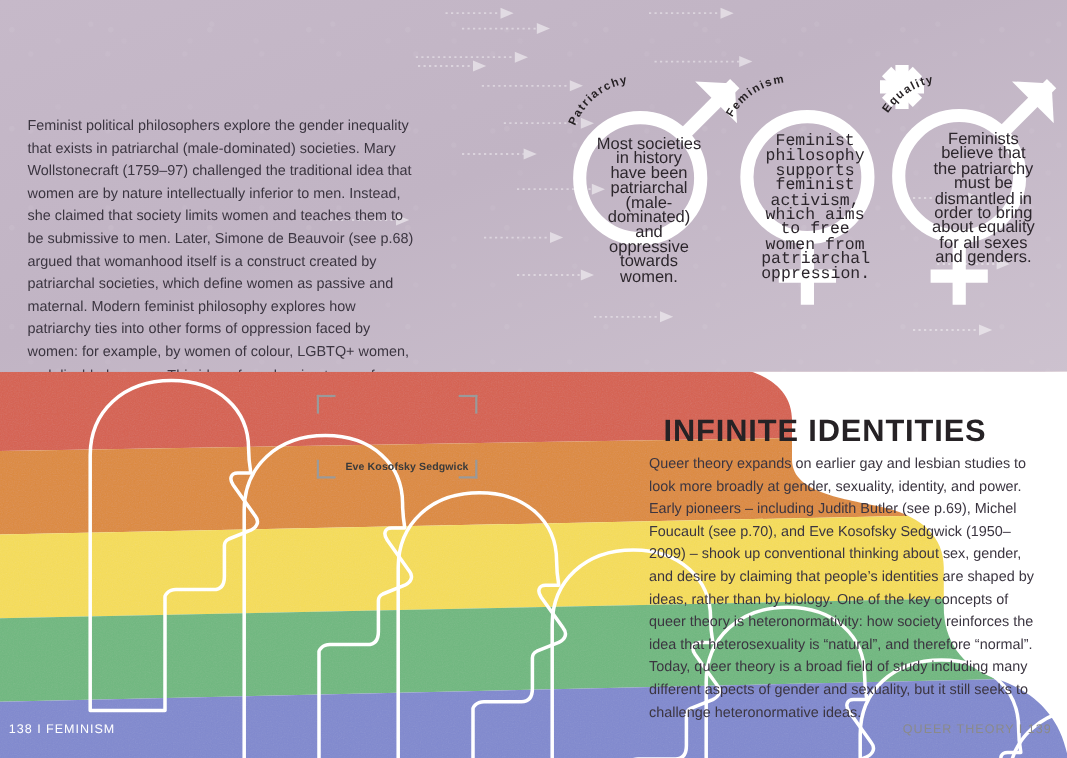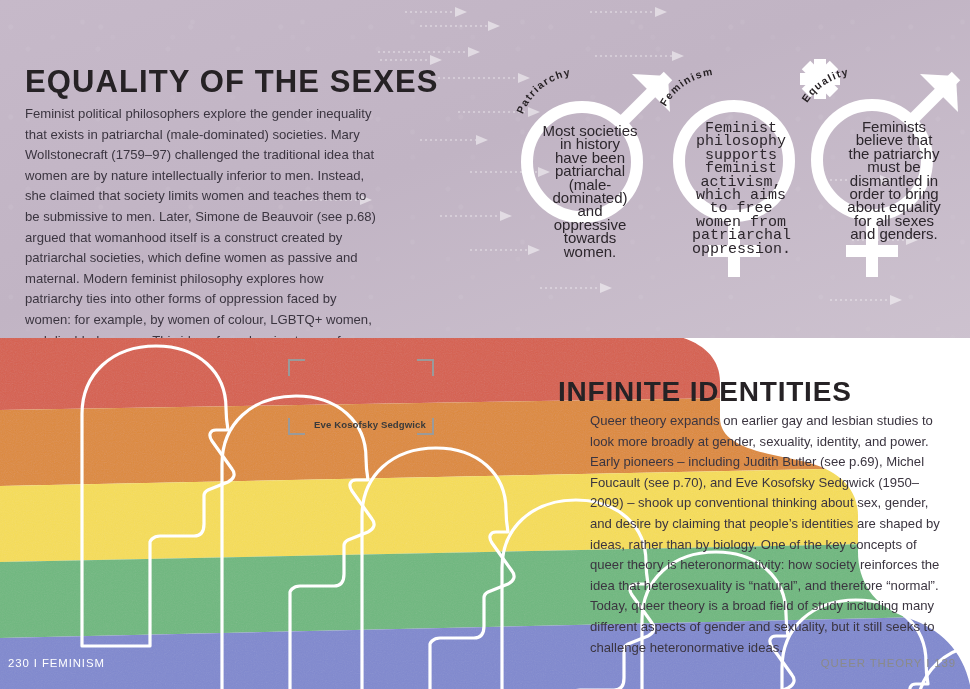--- a/index.html
+++ b/index.html
@@ -71,21 +71,21 @@
     font-size:12.6px;font-weight:bold;line-height:16.5px;color:#2b2b2b;
   }
   .quote-attr{
     position:absolute;left:8px;top:60px;width:130px;text-align:right;
     font-size:9.6px;font-weight:bold;color:#3a3a3a;letter-spacing:.1px;
   }
 
   
   .title-right{
     position:absolute;left:558px;top:357px;width:384px;
-    text-align:left;font-size:28px;font-weight:bold;letter-spacing:.8px;
+    text-align:center;font-size:28px;font-weight:bold;letter-spacing:.8px;
     color:#262225;
   }
   .body-right{
     position:absolute;left:590px;top:398px;width:352px;
     text-align:left;font-size:13.1px;line-height:20.6px;color:#3b3540;
   }
 
   
   .footer-left{
     position:absolute;left:8px;top:657px;
@@ -190,21 +190,20 @@
       </text>
       <text font-family="Liberation Sans, sans-serif" font-size="10.5" font-weight="bold" fill="#241f22" letter-spacing="1.4">
         <textPath href="#arcEq" startOffset="14%">Equality</textPath>
       </text>
     </svg>
 
     <div class="sym-text" style="left:542px;top:124px;width:96px;">Most societies in history have been patriarchal (male-dominated) and oppressive towards women.</div>
     <div class="sym-text" style="left:692px;top:122px;width:98px;font-family:Liberation Mono, monospace;">Feminist philosophy supports feminist activism, which aims to free women from patriarchal oppression.</div>
     <div class="sym-text" style="left:844px;top:120px;width:100px;">Feminists believe that the patriarchy must be dismantled in order to bring about equality for all sexes and genders.</div>
 
-    <h1 class="title-left">EQUALITY OF THE SEXES</h1>
     <p class="body-left">Feminist political philosophers explore the gender inequality that exists in patriarchal (male-dominated) societies. Mary Wollstonecraft (1759–97) challenged the traditional idea that women are by nature intellectually inferior to men. Instead, she claimed that society limits women and teaches them to be submissive to men. Later, Simone de Beauvoir (see p.68) argued that womanhood itself is a construct created by patriarchal societies, which define women as passive and maternal. Modern feminist philosophy explores how patriarchy ties into other forms of oppression faced by women: for example, by women of colour, LGBTQ+ women, and disabled women. This idea of overlapping types of oppression is called “intersectionality”, a term coined by Kimberlé Williams Crenshaw (1959–).</p>
   </div>
 
   <div class="rainbow">
     <svg width="970" height="351" viewBox="0 0 970 351">
       <defs>
         <clipPath id="clipWhiteRight">
 
           <path d="M 0 0 L 970 0 L 970 351 L 0 351 Z"></path>
         </clipPath>
@@ -300,16 +299,16 @@
     <span class="qbracket qb-tl"></span>
     <span class="qbracket qb-tr"></span>
     <span class="qbracket qb-bl"></span>
     <span class="qbracket qb-br"></span>
     <div class="quote-attr">Eve Kosofsky Sedgwick</div>
   </div>
 
   <h1 class="title-right">INFINITE IDENTITIES</h1>
   <p class="body-right">Queer theory expands on earlier gay and lesbian studies to look more broadly at gender, sexuality, identity, and power. Early pioneers – including Judith Butler (see p.69), Michel Foucault (see p.70), and Eve Kosofsky Sedgwick (1950–2009) – shook up conventional thinking about sex, gender, and desire by claiming that people’s identities are shaped by ideas, rather than by biology. One of the key concepts of queer theory is heteronormativity: how society reinforces the idea that heterosexuality is “natural”, and therefore “normal”. Today, queer theory is a broad field of study including many different aspects of gender and sexuality, but it still seeks to challenge heteronormative ideas.</p>
 
-  <div class="footer-left">230 I FEMINISM</div>
+  <div class="footer-left">138 I FEMINISM</div>
   <div class="footer-right">QUEER THEORY I 139</div>
 
 </div>
 
 </body></html>

